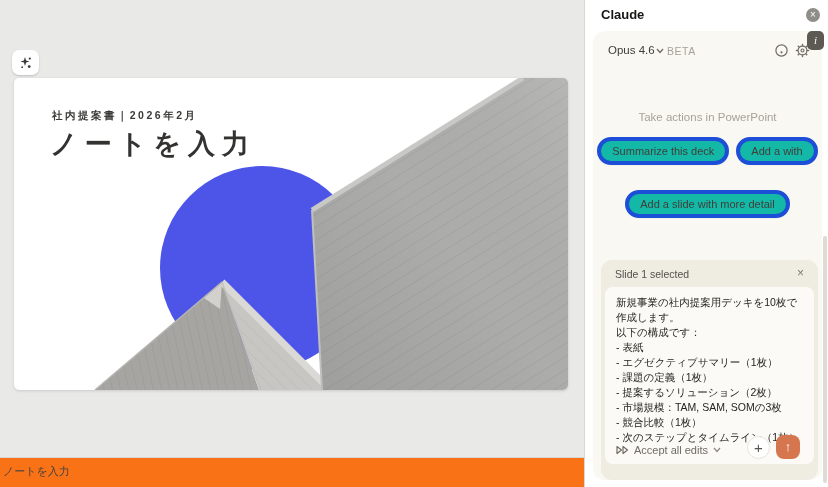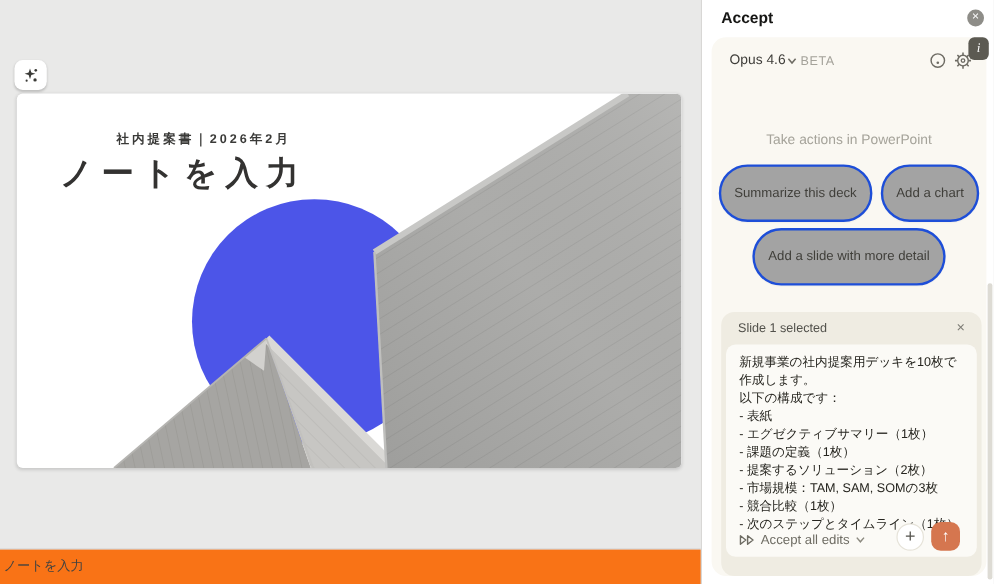--- a/index.html
+++ b/index.html
@@ -4,21 +4,21 @@
 <style>
   * { margin:0; padding:0; box-sizing:border-box; }
   html,body { width:828px; height:487px; overflow:hidden; }
   body { font-family:"Liberation Sans","DejaVu Sans",sans-serif; position:relative; background:#fff; }
 
   
   .canvas { position:absolute; left:0; top:0; width:584px; height:487px; background:#E9E9E8; }
   .slide { position:absolute; left:14px; top:78px; width:554px; height:312px; background:#ffffff;
            border-radius:5px; box-shadow:0 1px 3px rgba(0,0,0,.14); overflow:hidden; }
   .slide-kicker { position:absolute; left:38px; top:31px; font-size:10.5px; font-weight:600;
-                  letter-spacing:2.5px; color:#3A3A38;margin-left:45px; }
+                  letter-spacing:2.5px; color:#3A3A38; }
   .slide-title  { position:absolute; left:36px; top:48px; font-size:27px; font-weight:700;
                   letter-spacing:7px; color:#333231; }
   .slide-art { position:absolute; left:0; top:0; width:554px; height:312px; }
 
   .sparkle-btn { position:absolute; left:12px; top:50px; width:27px; height:25px; background:#fff;
                  border-radius:7px; box-shadow:0 1px 2px rgba(0,0,0,.18); display:flex;
                  align-items:center; justify-content:center; cursor:pointer; }
 
   .notes-divider { position:absolute; left:0; top:457px; width:584px; height:1px; background:#D5D5D4; }
   .notes-area { position:absolute; left:0; top:458px; width:584px; height:29px; background:#f97316; }
@@ -44,21 +44,21 @@
   .history-btn { left:189px; top:43px; }
   .gear-btn { left:210px; top:43px; }
   .info-btn { position:absolute; left:222px; top:31px; width:17px; height:19px; background:#5C5A52;
               border-radius:5px; color:#fff; font-family:"Liberation Serif","DejaVu Serif",serif;
               font-style:italic; font-size:11px; line-height:19px; text-align:center; cursor:pointer; z-index:3; }
 
   .empty-label { position:absolute; left:8px; top:111px; width:229px; text-align:center;
                  font-size:11.5px; color:#A5A39A; }
   .pill-row { position:absolute; left:8px; width:229px; display:flex; justify-content:center; gap:7px; }
   .row1 { top:137px; } .row2 { top:164px; } .row3 { top:190px; }
-  .pill { background:#a3a3a3; border:2px solid #1d4ed8; border-radius:999px; padding:16px 11px;
+  .pill { background:#14b8a6; border:4px solid #1d4ed8; border-radius:999px; padding:4px 11px;
           font-size:11px; color:#403F3A; cursor:pointer; box-shadow:0 1px 1px rgba(0,0,0,.03);
           font-family:inherit; white-space:nowrap; }
 
   .context-card { position:absolute; left:16px; top:260px; width:217px; height:220px;
                   background:#EFECE2; border-radius:11px; }
   .card-header { position:absolute; left:14px; top:8px; font-size:10.5px; color:#52514B; }
   .card-close { position:absolute; right:14px; top:6px; font-size:12px; color:#7D7C75; cursor:pointer; }
   .card-inner { position:absolute; left:4px; top:27px; width:209px; height:177px;
                 background:#FBFAF6; border-radius:8px; }
   .card-message { position:absolute; left:11px; top:8px; width:187px; font-size:10.5px;
@@ -136,21 +136,21 @@
 </div>
 
 <div class="chrome-tick" style="left:596px"></div>
 <div class="chrome-tick" style="left:641px"></div>
 <div class="chrome-tick" style="left:698px"></div>
 <div class="chrome-tick" style="left:756px"></div>
 
 <div class="v-divider"></div>
 
 <div class="panel">
-  <div class="panel-title">Accept</div>
+  <div class="panel-title">Claude</div>
   <div class="close-btn">×</div>
 
   <div class="chat-surface"></div>
 
   <div class="model-name">Opus 4.6</div>
   <svg class="model-chevron" width="8" height="6" viewBox="0 0 8 6">
     <polyline points="1,1 4,4.5 7,1" fill="none" stroke="#6E6C64" stroke-width="1.3"></polyline>
   </svg>
   <div class="model-badge">BETA</div>
 
@@ -171,21 +171,21 @@
       <line x1="12.2" y1="2.8" x2="10.6" y2="4.4"></line>
         <line x1="4.4" y1="10.6" x2="2.8" y2="12.2"></line>
     </g>
   </svg>
   <div class="info-btn">i</div>
 
   <div class="empty-label">Take actions in PowerPoint</div>
 
   <div class="pill-row row1">
     <button class="pill">Summarize this deck</button>
-    <button class="pill">Add a chart</button>
+    <button class="pill">Add a with</button>
   </div>
   <div class="pill-row row3">
     <button class="pill">Add a slide with more detail</button>
   </div>
 
   <div class="context-card">
     <div class="card-header">Slide 1 selected</div>
     <div class="card-close">×</div>
 
     <div class="card-inner">

